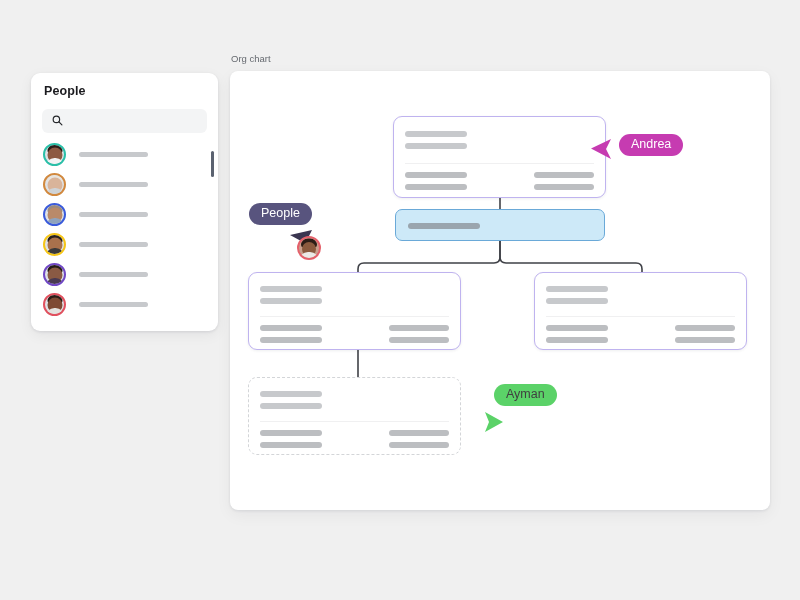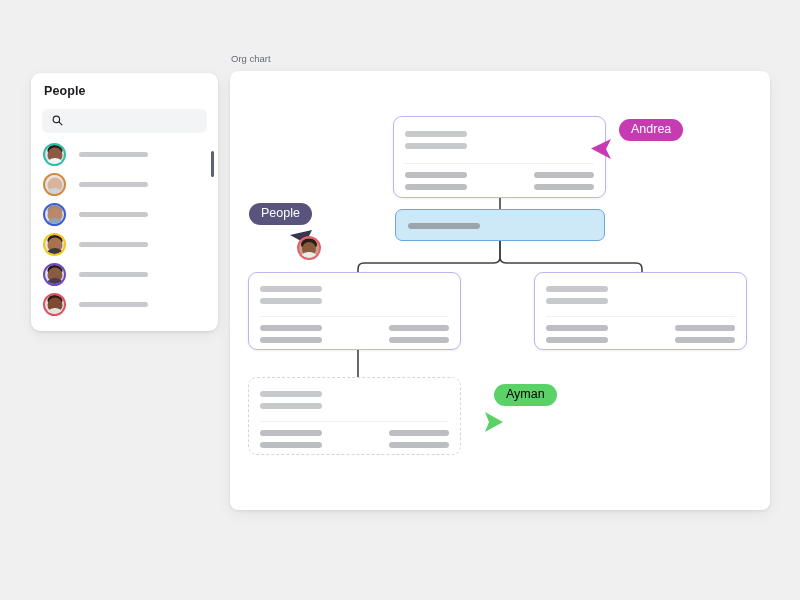--- a/index.html
+++ b/index.html
@@ -193,21 +193,21 @@
   .cursor-pill {
     position: absolute;
     border-radius: 11px;
     font-size: 12.5px;
     padding: 4px 12px 5px;
     white-space: nowrap;
     line-height: 1;
   }
   #cursor-andrea-pill {
     left: 619px;
-    top: 119px;
+    top: 134px;
     background: #c63bb1;
     color: #ffffff;
     text-align: right;
   }
   #cursor-andrea-arrow {
     position: absolute;
     left: 589px;
     top: 138px;
   }
   #cursor-lilly-pill {
@@ -230,21 +230,21 @@
     border-radius: 50%;
     border: 2px solid #e4616b;
     box-sizing: border-box;
     overflow: hidden;
     background: #c9a08e;
   }
   #cursor-ayman-pill {
     left: 494px;
     top: 384px;
     background: #5bd268;
-    color: #000000;
+    color: #404040;
   }
   #cursor-ayman-arrow {
     position: absolute;
     left: 483px;
     top: 410px;
   }
 </style>
 </head>
 <body>
 

